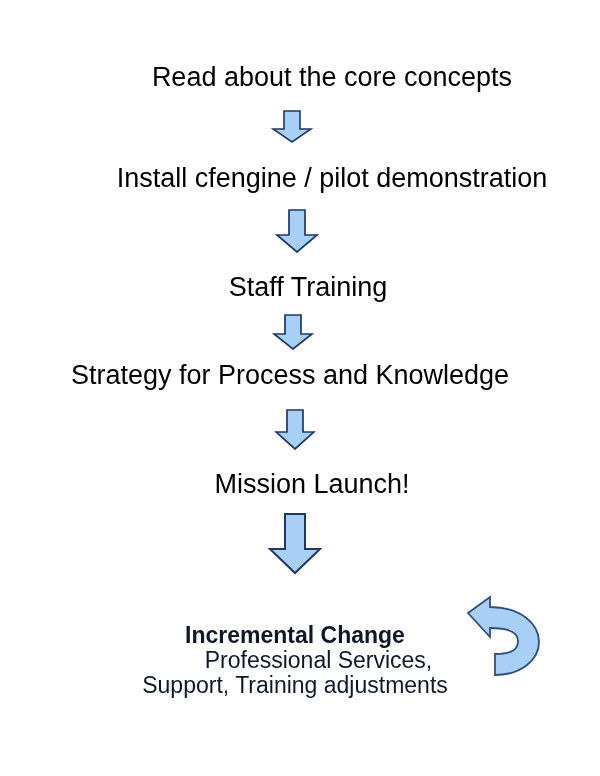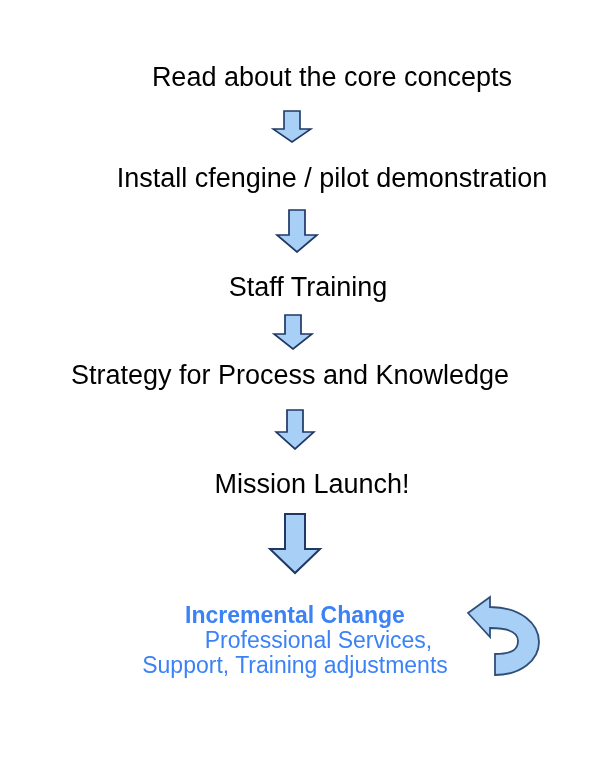--- a/index.html
+++ b/index.html
@@ -33,21 +33,22 @@
     letter-spacing: 0px;
     padding-left: 32px;
   }
   .arrow {
     position: absolute;
   }
   .final-block {
     position: absolute;
     text-align: center;
     line-height: 1.08;
-    color: #3b82f6;
+    color: #0f172a;
+    margin-top: 20px;
   }
   .final-title {
     font-weight: 700;
     display: block;
     white-space: nowrap;
   }
   .final-line {
     font-weight: 400;
     display: block;
     white-space: nowrap;

